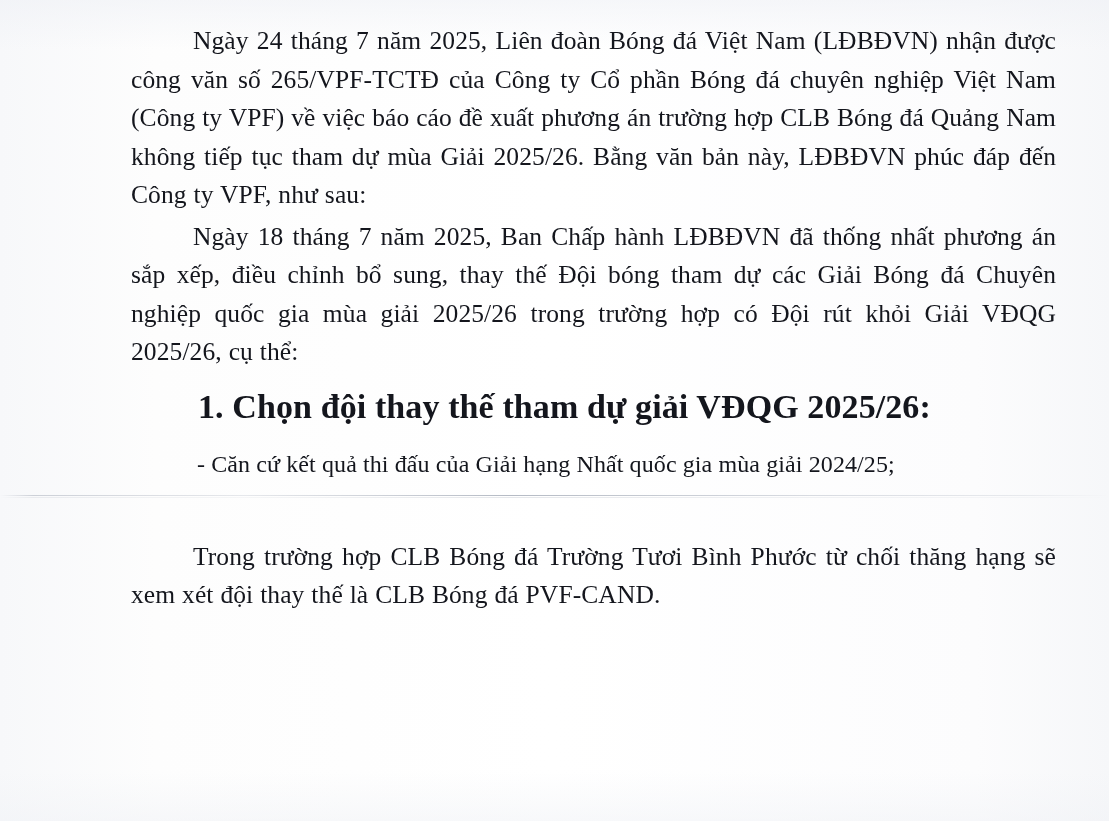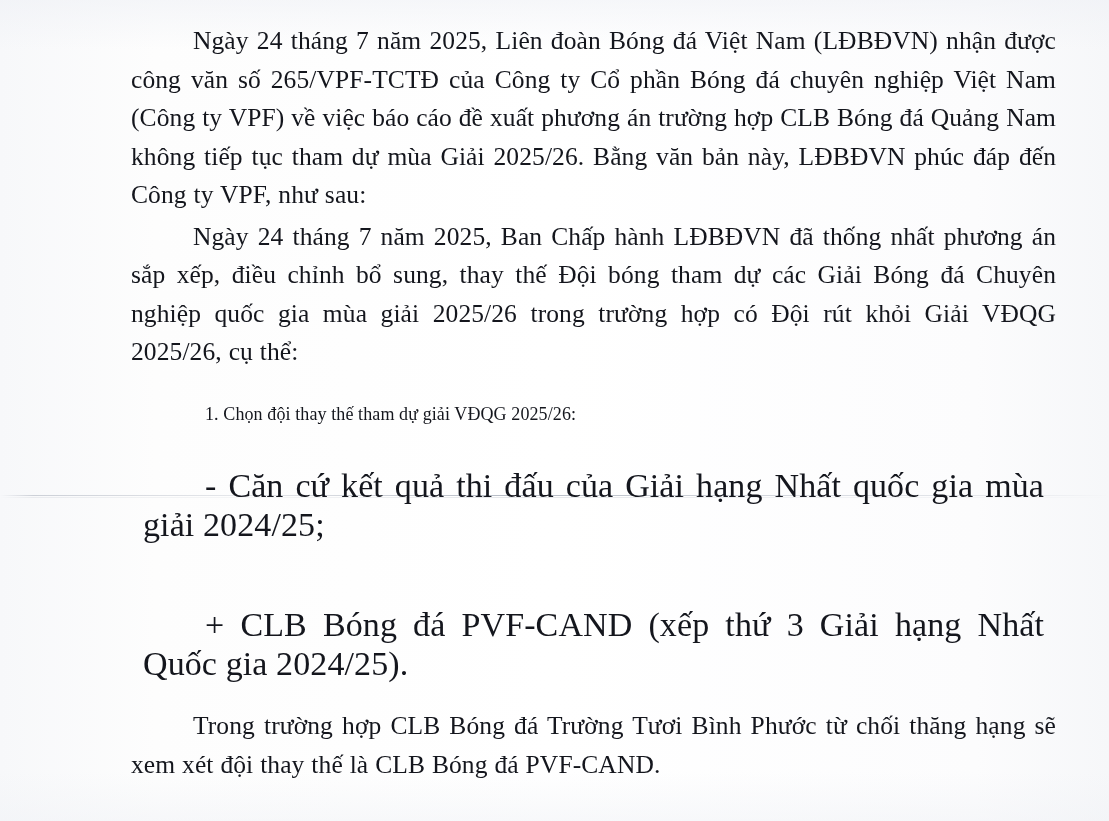--- a/index.html
+++ b/index.html
@@ -74,31 +74,31 @@
   }
   p.para .indent {
     display: inline-block;
     width: 62px;
   }
   p.para.last-line-left {
     text-align-last: left;
   }
 
   p.heading {
-    margin: 12px;
-    font-size: 18px;
+    margin: 5px;
+    font-size: 34px;
     line-height: 38.6px;
-    font-weight: normal;
+    font-weight: bold;
     padding-left: 62px;
     letter-spacing: 0.1px;
   }
 
   p.bullet {
-    margin: 12px;
-    font-size: 34px;
+    margin: 4px;
+    font-size: 24px;
     line-height: 38.6px;
     text-align: justify;
     text-align-last: left;
     letter-spacing: 0.1px;
   }
   p.bullet .indent {
     display: inline-block;
     width: 62px;
   }
 
@@ -110,37 +110,36 @@
 <body>
 
 <div class="paper"></div>
 <div class="fold-line"></div>
 <div class="fold-line secondary"></div>
 
 <div class="content">
 
   <p class="para last-line-left"><span class="indent"></span><span>Ngày 24 tháng 7 năm 2025, Liên đoàn Bóng đá Việt Nam (LĐBĐVN) nhận được công văn số 265/VPF-TCTĐ của Công ty Cổ phần Bóng đá chuyên nghiệp Việt Nam (Công ty VPF) về việc báo cáo đề xuất phương án trường hợp CLB Bóng đá Quảng Nam không tiếp tục tham dự mùa Giải 2025/26. Bằng văn bản này, LĐBĐVN phúc đáp đến Công ty VPF, như sau:</span></p>
 
-  <p class="para last-line-left"><span class="indent"></span><span>Ngày 24 tháng 7 năm 2025, Ban Chấp hành LĐBĐVN đã thống nhất phương án sắp xếp, điều chỉnh bổ sung, thay thế Đội bóng tham dự các Giải Bóng đá Chuyên nghiệp quốc gia mùa giải 2025/26 trong trường hợp có Đội rút khỏi Giải VĐQG 2025/26, cụ thể:</span></p>
+  <p class="para last-line-left"><span class="indent"></span><span>Ngày 18 tháng 7 năm 2025, Ban Chấp hành LĐBĐVN đã thống nhất phương án sắp xếp, điều chỉnh bổ sung, thay thế Đội bóng tham dự các Giải Bóng đá Chuyên nghiệp quốc gia mùa giải 2025/26 trong trường hợp có Đội rút khỏi Giải VĐQG 2025/26, cụ thể:</span></p>
 
   <div class="gap-sm"></div>
 
   <p class="heading">1. Chọn đội thay thế tham dự giải VĐQG 2025/26:</p>
 
   <div class="gap-sm"></div>
 
   <p class="bullet"><span class="indent"></span><span>- Căn cứ kết quả thi đấu của Giải hạng Nhất quốc gia mùa giải 2024/25;</span></p>
 
   <div class="gap-md"></div>
 
 
   <div class="gap-lg"></div>
 
 
   <div class="gap-md"></div>
 
-  <p class="bullet"><span class="indent"></span><span>+ CLB Bóng đá PVF-CAND (xếp thứ 3 Giải hạng Nhất Quốc gia 2024/25).</span></p>
 
   <div class="gap-md"></div>
 
   <p class="para last-line-left"><span class="indent"></span><span>Trong trường hợp CLB Bóng đá Trường Tươi Bình Phước từ chối thăng hạng sẽ xem xét đội thay thế là CLB Bóng đá PVF-CAND.</span></p>
 
 </div>
 
 </body></html>

